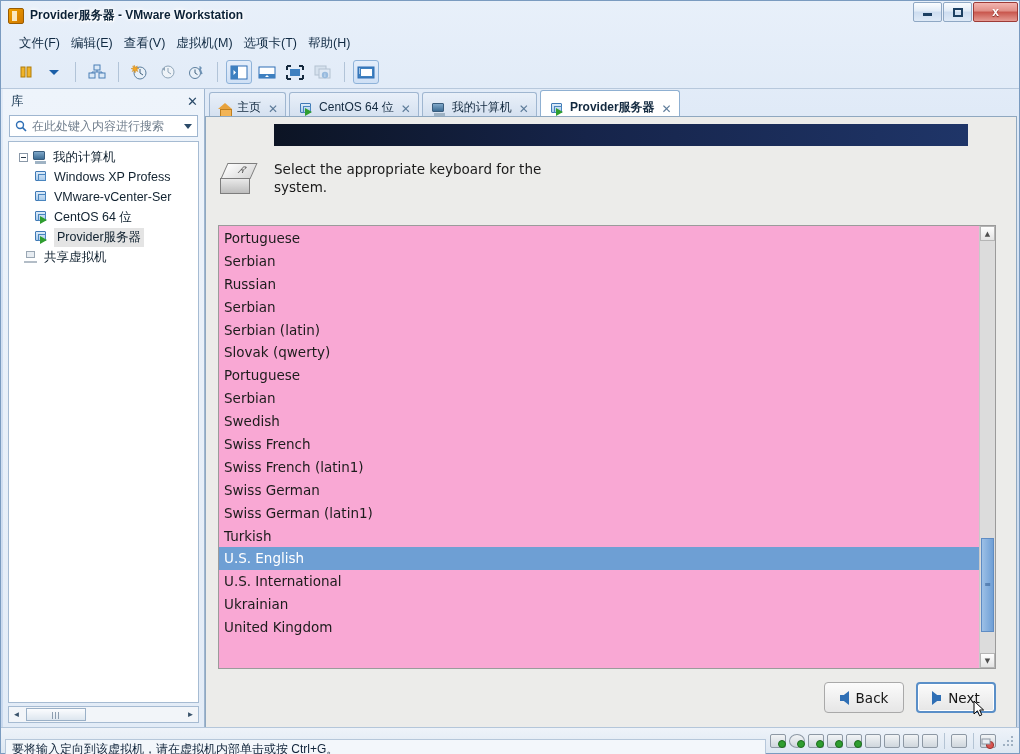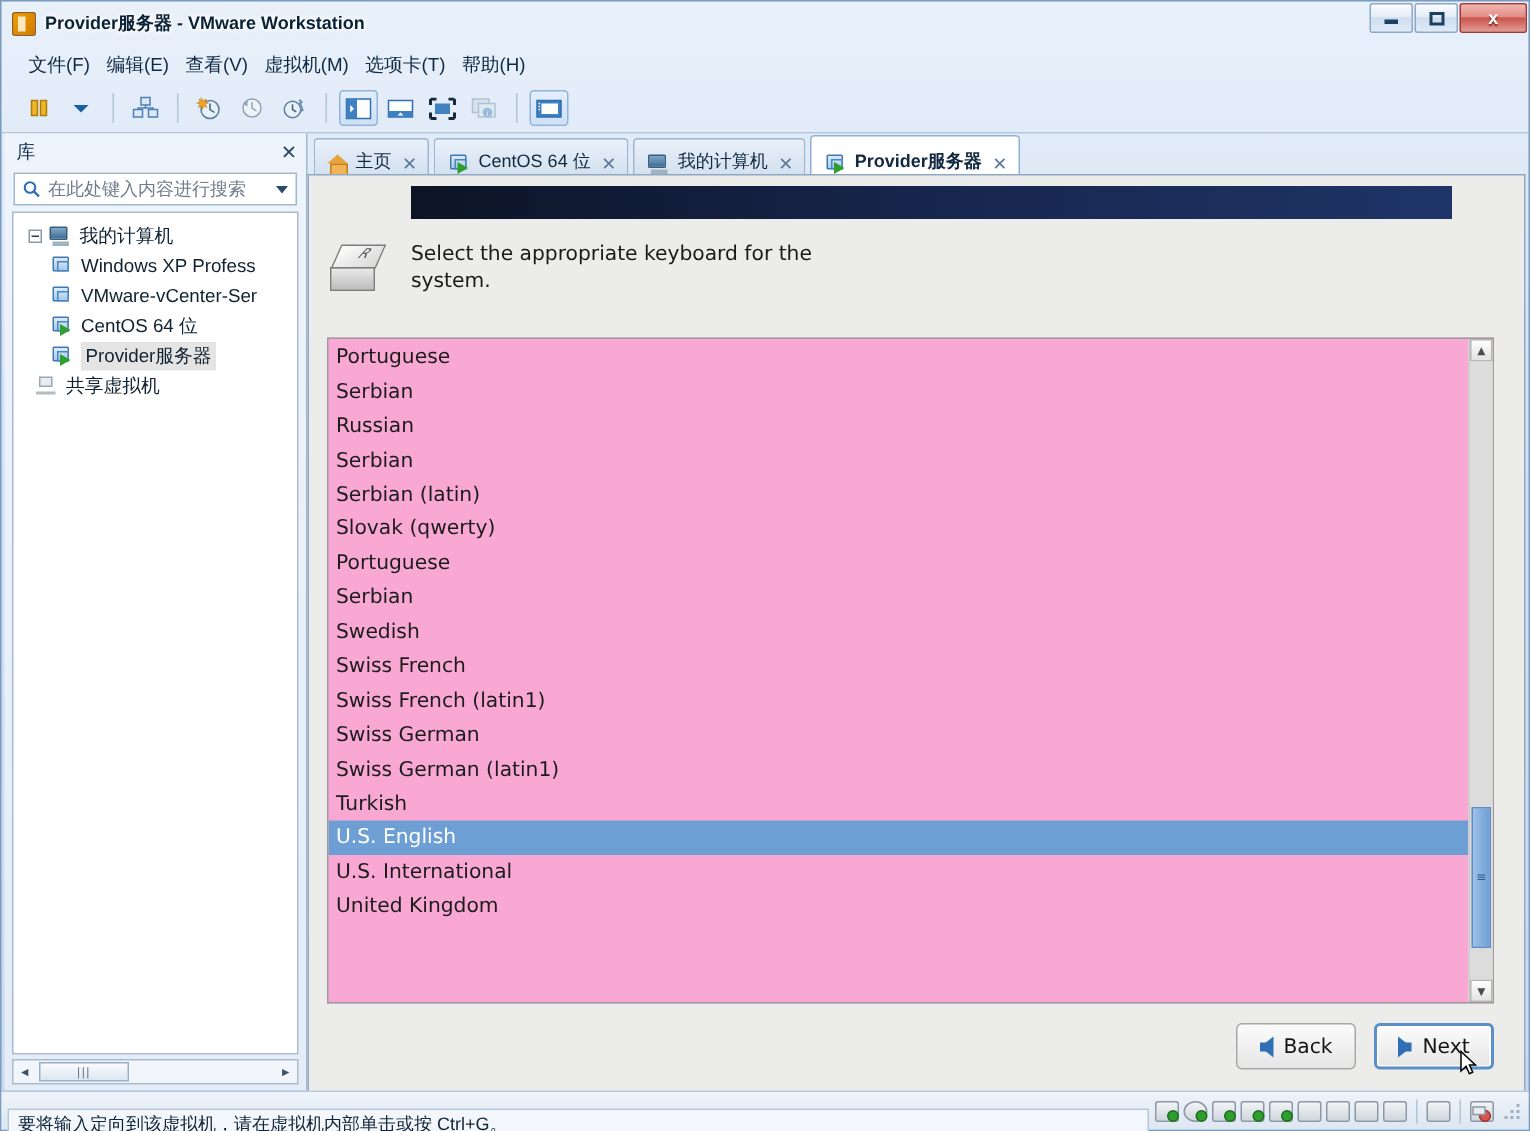--- a/index.html
+++ b/index.html
@@ -528,20 +528,21 @@
             <div class="litem">Portuguese</div>
             <div class="litem">Serbian</div>
             <div class="litem">Swedish</div>
             <div class="litem">Swiss French</div>
             <div class="litem">Swiss French (latin1)</div>
             <div class="litem">Swiss German</div>
             <div class="litem">Swiss German (latin1)</div>
             <div class="litem">Turkish</div>
             <div class="litem sel">U.S. English</div>
             <div class="litem">U.S. International</div>
+            <div class="litem">Ukrainian</div>
             <div class="litem">United Kingdom</div>
           </div>
           <div class="vscroll">
             <div class="vs-arrow">▲</div>
             <div class="vs-track">
               <div class="vs-thumb">
                   <span class="vs-grip">≡</span>
                 </div>
             </div>
             <div class="vs-arrow">▼</div>

